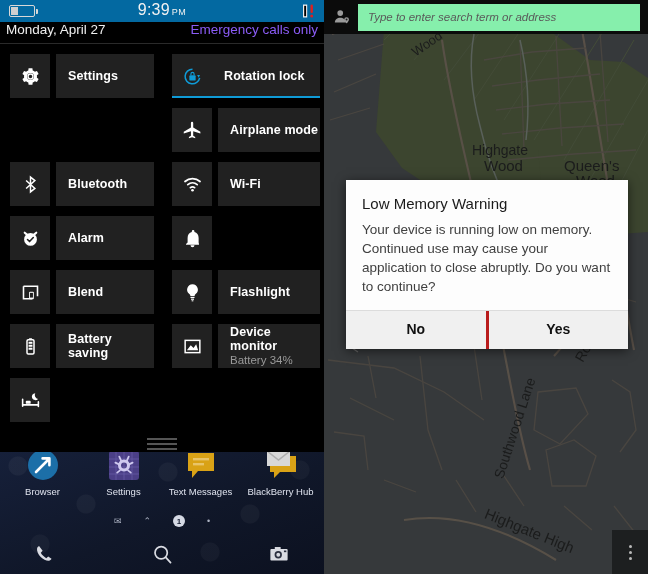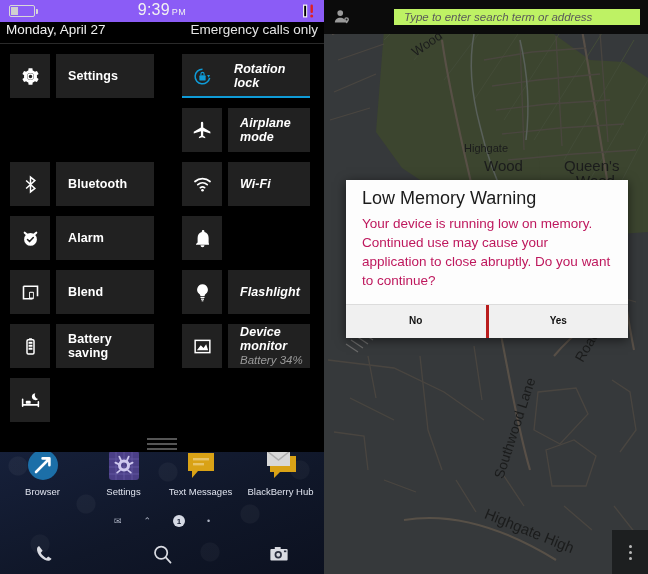--- a/index.html
+++ b/index.html
@@ -7,38 +7,38 @@
   body{
     width:648px;height:574px;overflow:hidden;
     font-family:"Liberation Sans","DejaVu Sans",sans-serif;
     -webkit-font-smoothing:antialiased;
   }
   .screen{position:relative;width:648px;height:574px;background:#000;}
 
   
   .left-pane{position:absolute;left:0;top:0;width:324px;height:574px;background:#000;overflow:hidden;}
 
-  .statusbar{position:relative;height:22px;background:#8b5cf6;}
+  .statusbar{position:relative;height:22px;background:#0369a1;}
   .sb-battery{position:absolute;left:9px;top:5px;width:26px;height:12px;border:1.5px solid #d8d8d8;border-radius:2px;box-sizing:border-box;}
   .sb-battery:after{content:"";position:absolute;right:-4px;top:3px;width:2.5px;height:5px;background:#d8d8d8;border-radius:0 1px 1px 0;}
   .sb-battery i{position:absolute;left:1px;top:1px;bottom:1px;width:7px;background:#cfcfcf;display:block;}
   .sb-time{position:absolute;left:0;right:0;top:1px;text-align:center;color:#f2f2f2;font-size:16px;letter-spacing:.2px;}
   .sb-time .ampm{font-size:9px;margin-left:2px;letter-spacing:.4px;}
   .sb-alert{position:absolute;right:8px;top:3px;width:16px;height:16px;}
 
   .datebar{position:relative;height:21px;background:#000;}
   .datebar .date{position:absolute;left:6px;top:0;color:#f0f0f0;font-size:13.5px;}
-  .datebar .carrier{position:absolute;right:6px;top:0;color:#e5e5e5;font-size:13.5px;}
+  .datebar .carrier{position:absolute;right:6px;top:0;color:#8b5cf6;font-size:13.5px;}
   .hairline{position:absolute;left:0;right:0;top:43px;height:1px;background:#2a2a2a;}
 
   .tiles{position:absolute;left:0;top:50px;width:324px;}
   .trow{position:relative;height:54px;margin-bottom:0;}
   .tile{position:absolute;top:4px;height:44px;display:flex;align-items:stretch;cursor:default;}
   .tile.col1{left:10px;width:144px;}
-  .tile.col2{left:182px;width:128px;font-style:italic;}
+  .tile.col2{left:172px;width:148px;}
   .tile .ibox{width:40px;min-width:40px;background:#212121;display:flex;align-items:center;justify-content:center;position:relative;}
   .tile .lbox{flex:1;background:#212121;display:flex;flex-direction:column;justify-content:center;padding-left:12px;position:relative;}
   .tile.gapped .ibox{margin-right:6px;}
   .tile .tlabel{color:#fff;font-size:12.5px;font-weight:bold;letter-spacing:.1px;line-height:14px;}
   .tile .tsub{color:#9a9a9a;font-size:11.5px;line-height:13px;margin-top:1px;}
   .tile .uline{position:absolute;left:0;right:0;bottom:0;height:2px;background:#0f9bd7;}
   svg{display:block;}
 
   
   .handle{position:absolute;left:0;right:0;top:438px;height:14px;}
@@ -65,32 +65,32 @@
   .dots .d{color:#c8cede;font-size:9px;opacity:.85;}
   .dots .dactive{width:12px;height:12px;border-radius:50%;background:#d5d9e4;color:#10182c;font-size:8px;font-weight:bold;display:flex;align-items:center;justify-content:center;}
   .navbar{position:absolute;left:0;right:0;top:82px;height:40px;}
   .navbar .nitem{position:absolute;top:4px;width:40px;height:32px;display:flex;align-items:center;justify-content:center;}
 
   
   .right-pane{position:absolute;left:324px;top:0;width:324px;height:574px;background:#2f3133;overflow:hidden;}
   .mapcanvas{position:absolute;inset:0;background:#36393b;}
   .searchbar{position:absolute;left:0;top:0;width:324px;height:34px;background:#0b0b0b;z-index:6;display:flex;align-items:center;}
   .searchbar .avatar{width:34px;height:34px;display:flex;align-items:center;justify-content:center;}
-  .searchfield{flex:1;height:16px;margin-right:8px;background:#bef264;display:flex;align-items:center;padding-left:10px;margin-left:36px;}
+  .searchfield{flex:1;height:27px;margin-right:8px;background:#86efac;display:flex;align-items:center;padding-left:10px;}
   .searchfield span{color:#5a5a5a;font-size:11.5px;font-style:italic;}
   .maplabel{position:absolute;color:#1b1c1c;font-size:14px;white-space:nowrap;pointer-events:none;}
   .mapmenu{position:absolute;right:0;bottom:0;width:36px;height:44px;background:#1d1f20;display:flex;flex-direction:column;align-items:center;justify-content:center;gap:3px;z-index:6;}
   .mapmenu i{width:3px;height:3px;border-radius:50%;background:#b9b9b9;display:block;}
 
   
   .dialog{position:absolute;left:22px;top:180px;width:282px;background:#fdfdfd;z-index:8;box-shadow:0 2px 10px rgba(0,0,0,.55);}
-  .dialog .dtitle{color:#1b1b1b;font-size:18px;padding:8px 16px 6px;line-height:20px;}
-  .dialog .dbody{color:#be185d;font-size:13.5px;line-height:19px;padding:0 16px 14px;}
+  .dialog .dtitle{color:#1b1b1b;font-size:15px;padding:14px 16px 6px;line-height:20px;}
+  .dialog .dbody{color:#404040;font-size:13.5px;line-height:19px;padding:0 16px 14px;}
   .dialog .dbtns{display:flex;border-top:1px solid #dcdcdc;background:#f0f0f0;}
-  .dialog .dbtn{flex:1;text-align:center;padding:10px 0 12px;color:#111;font-size:10px;font-weight:bold;cursor:pointer;}
+  .dialog .dbtn{flex:1;text-align:center;padding:10px 0 12px;color:#111;font-size:14px;font-weight:bold;cursor:pointer;}
   .dialog .dbtn+.dbtn{border-left:3px solid #b91c1c;}
 </style>
 </head>
 <body>
 
 <div class="screen">
 
   <div class="left-pane">
 
     <div class="statusbar">
@@ -408,21 +408,21 @@
         <path d="M150 34 C144 66 148 96 156 126 C162 152 170 176 182 200"></path>
         <path d="M196 40 C204 74 206 106 202 140"></path>
       </g>
 
       <g stroke="#6a6a6a" stroke-width="1.2">
         <path d="M22 344 L34 352M27 340 L39 348M32 336 L44 344M37 332 L49 340"></path>
       </g>
     </svg>
 
     <div class="maplabel" style="left:86px;top:36px;transform:rotate(-34deg);font-size:13px;">Wood</div>
-    <div class="maplabel" style="left:140px;top:142px;font-size:11px;">Highgate</div>
+    <div class="maplabel" style="left:148px;top:142px;font-size:14px;">Highgate</div>
     <div class="maplabel" style="left:160px;top:157px;font-size:15px;">Wood</div>
     <div class="maplabel" style="left:240px;top:157px;font-size:15px;">Queen's</div>
     <div class="maplabel" style="left:252px;top:172px;font-size:15px;">Wood</div>
     <div class="maplabel" style="left:246px;top:338px;transform:rotate(-60deg);font-size:14px;">Road</div>
     <div class="maplabel" style="left:138px;top:420px;transform:rotate(-72deg);font-size:14px;">Southwood Lane</div>
     <div class="maplabel" style="left:158px;top:522px;transform:rotate(22deg);font-size:15px;">Highgate High</div>
 
     <div class="searchbar">
       <div class="avatar">
         <svg viewBox="0 0 24 24" width="19" height="19">

